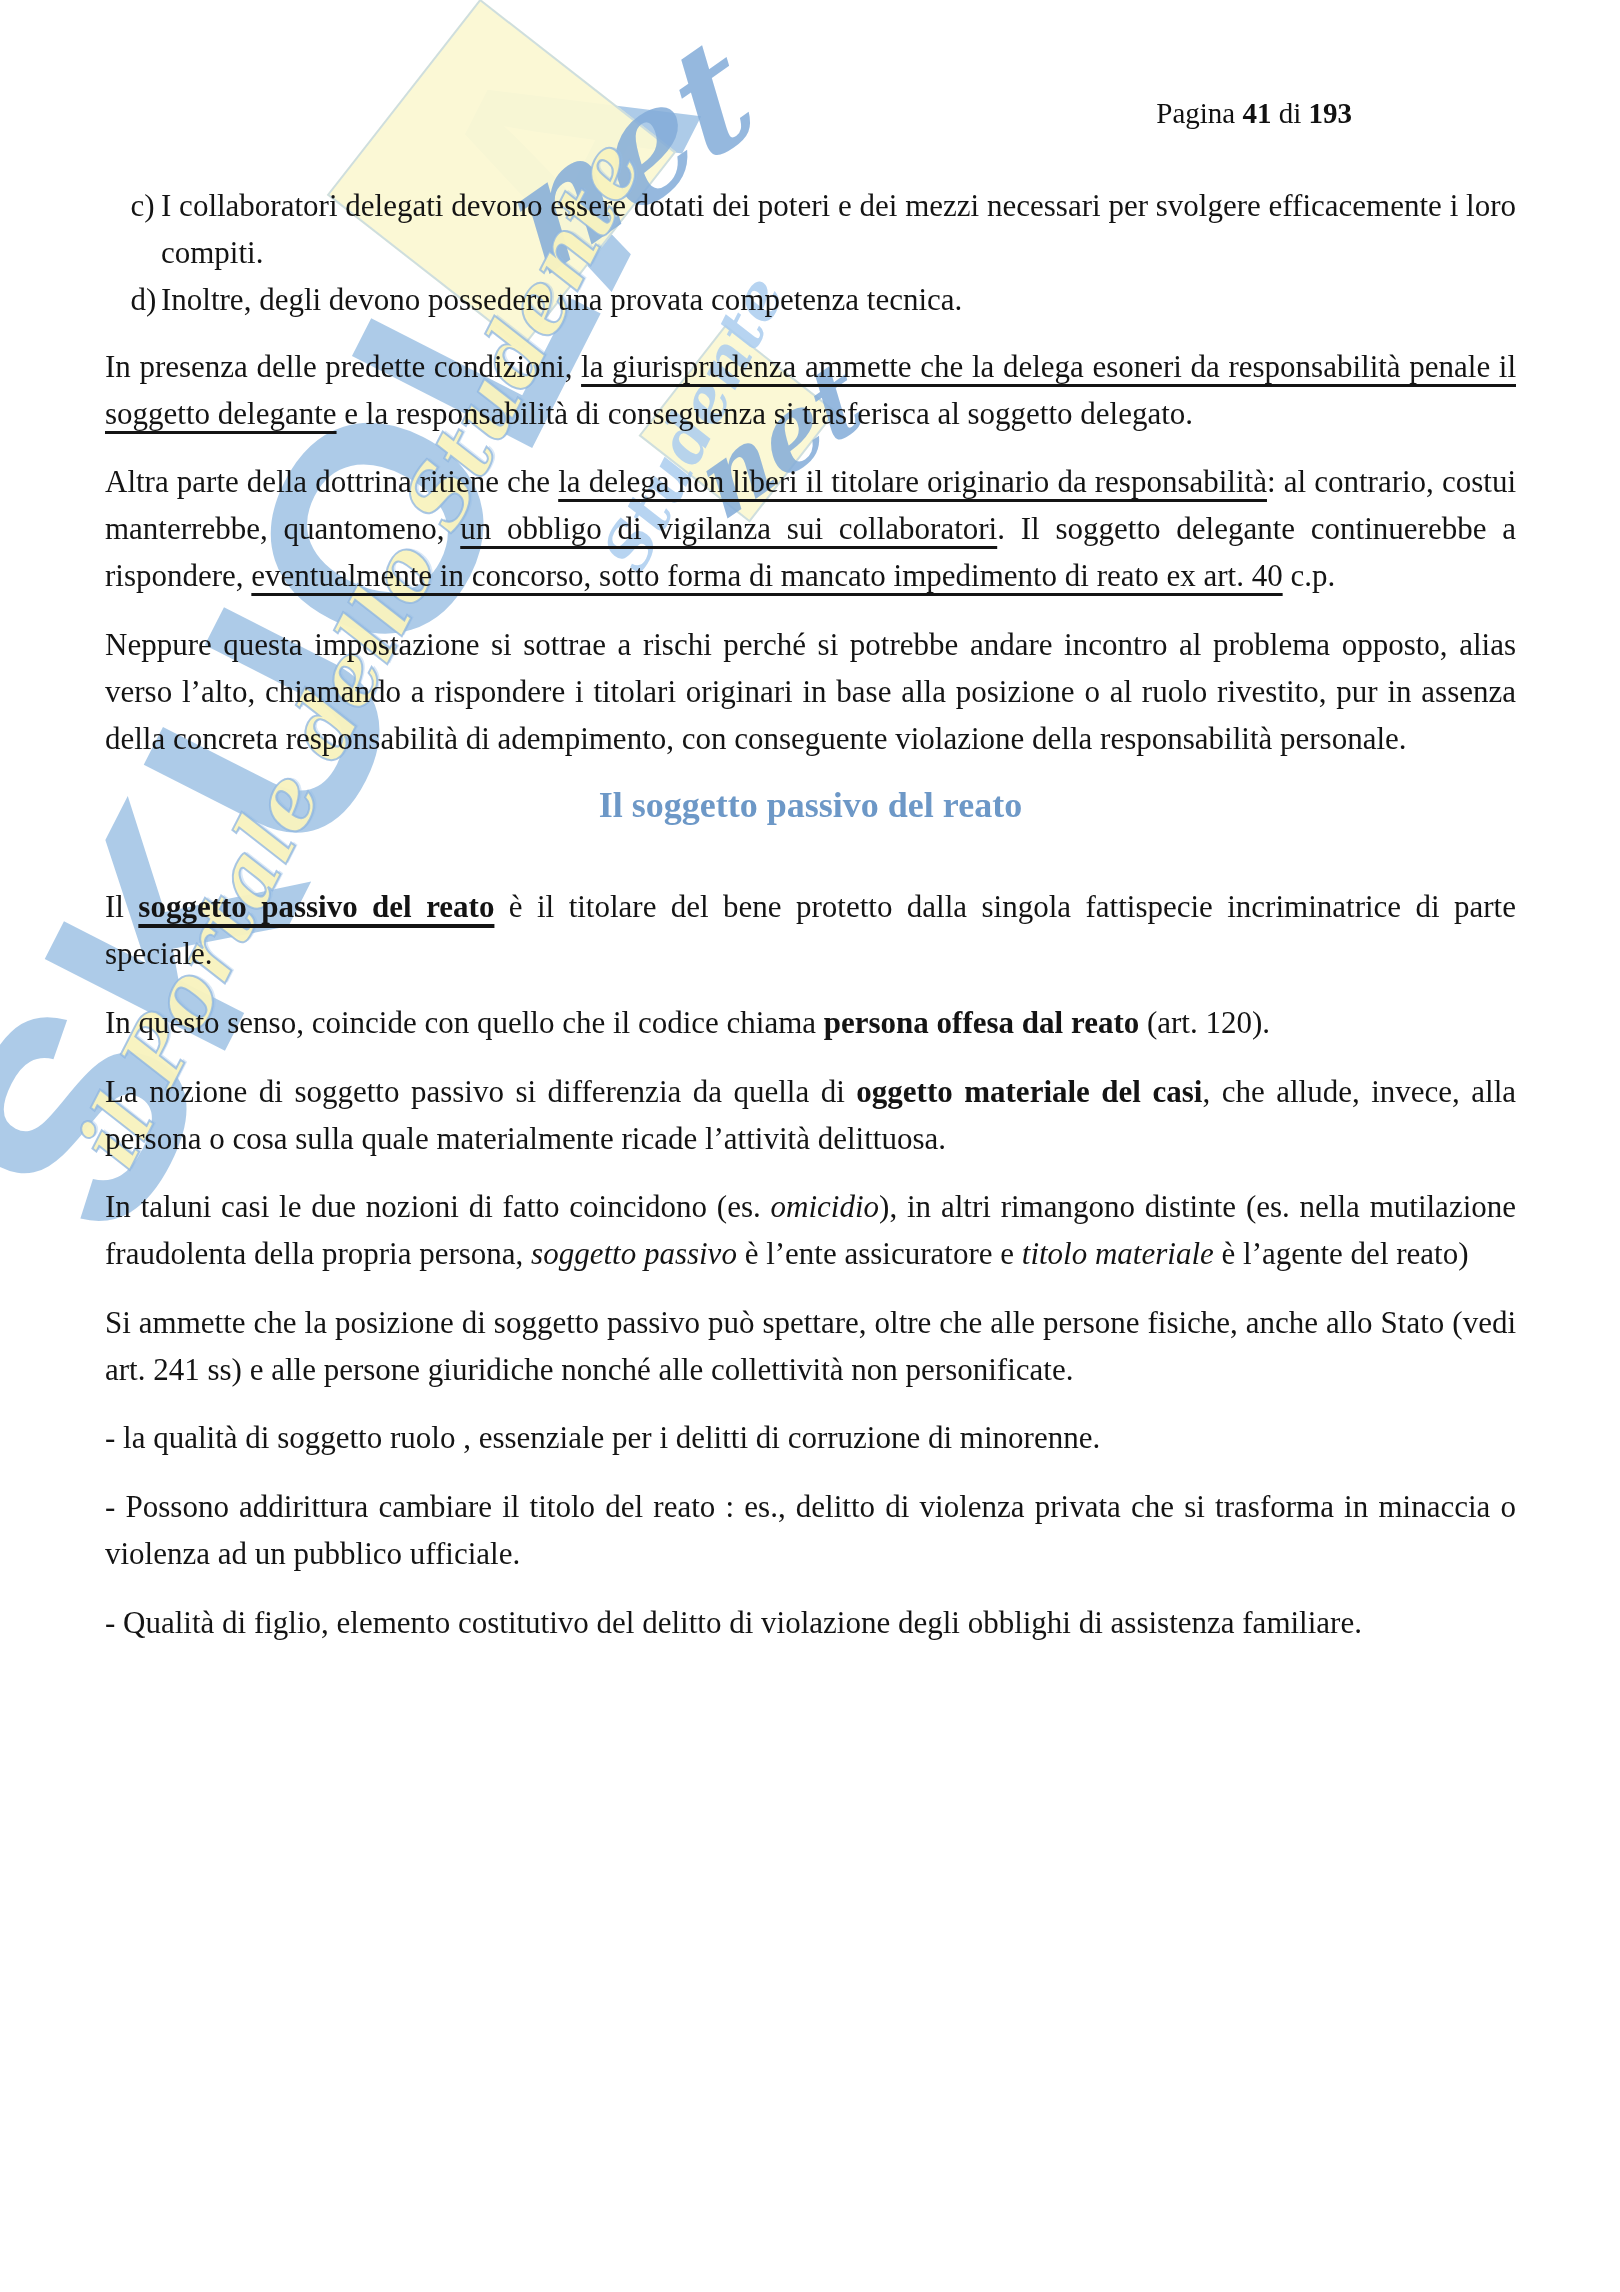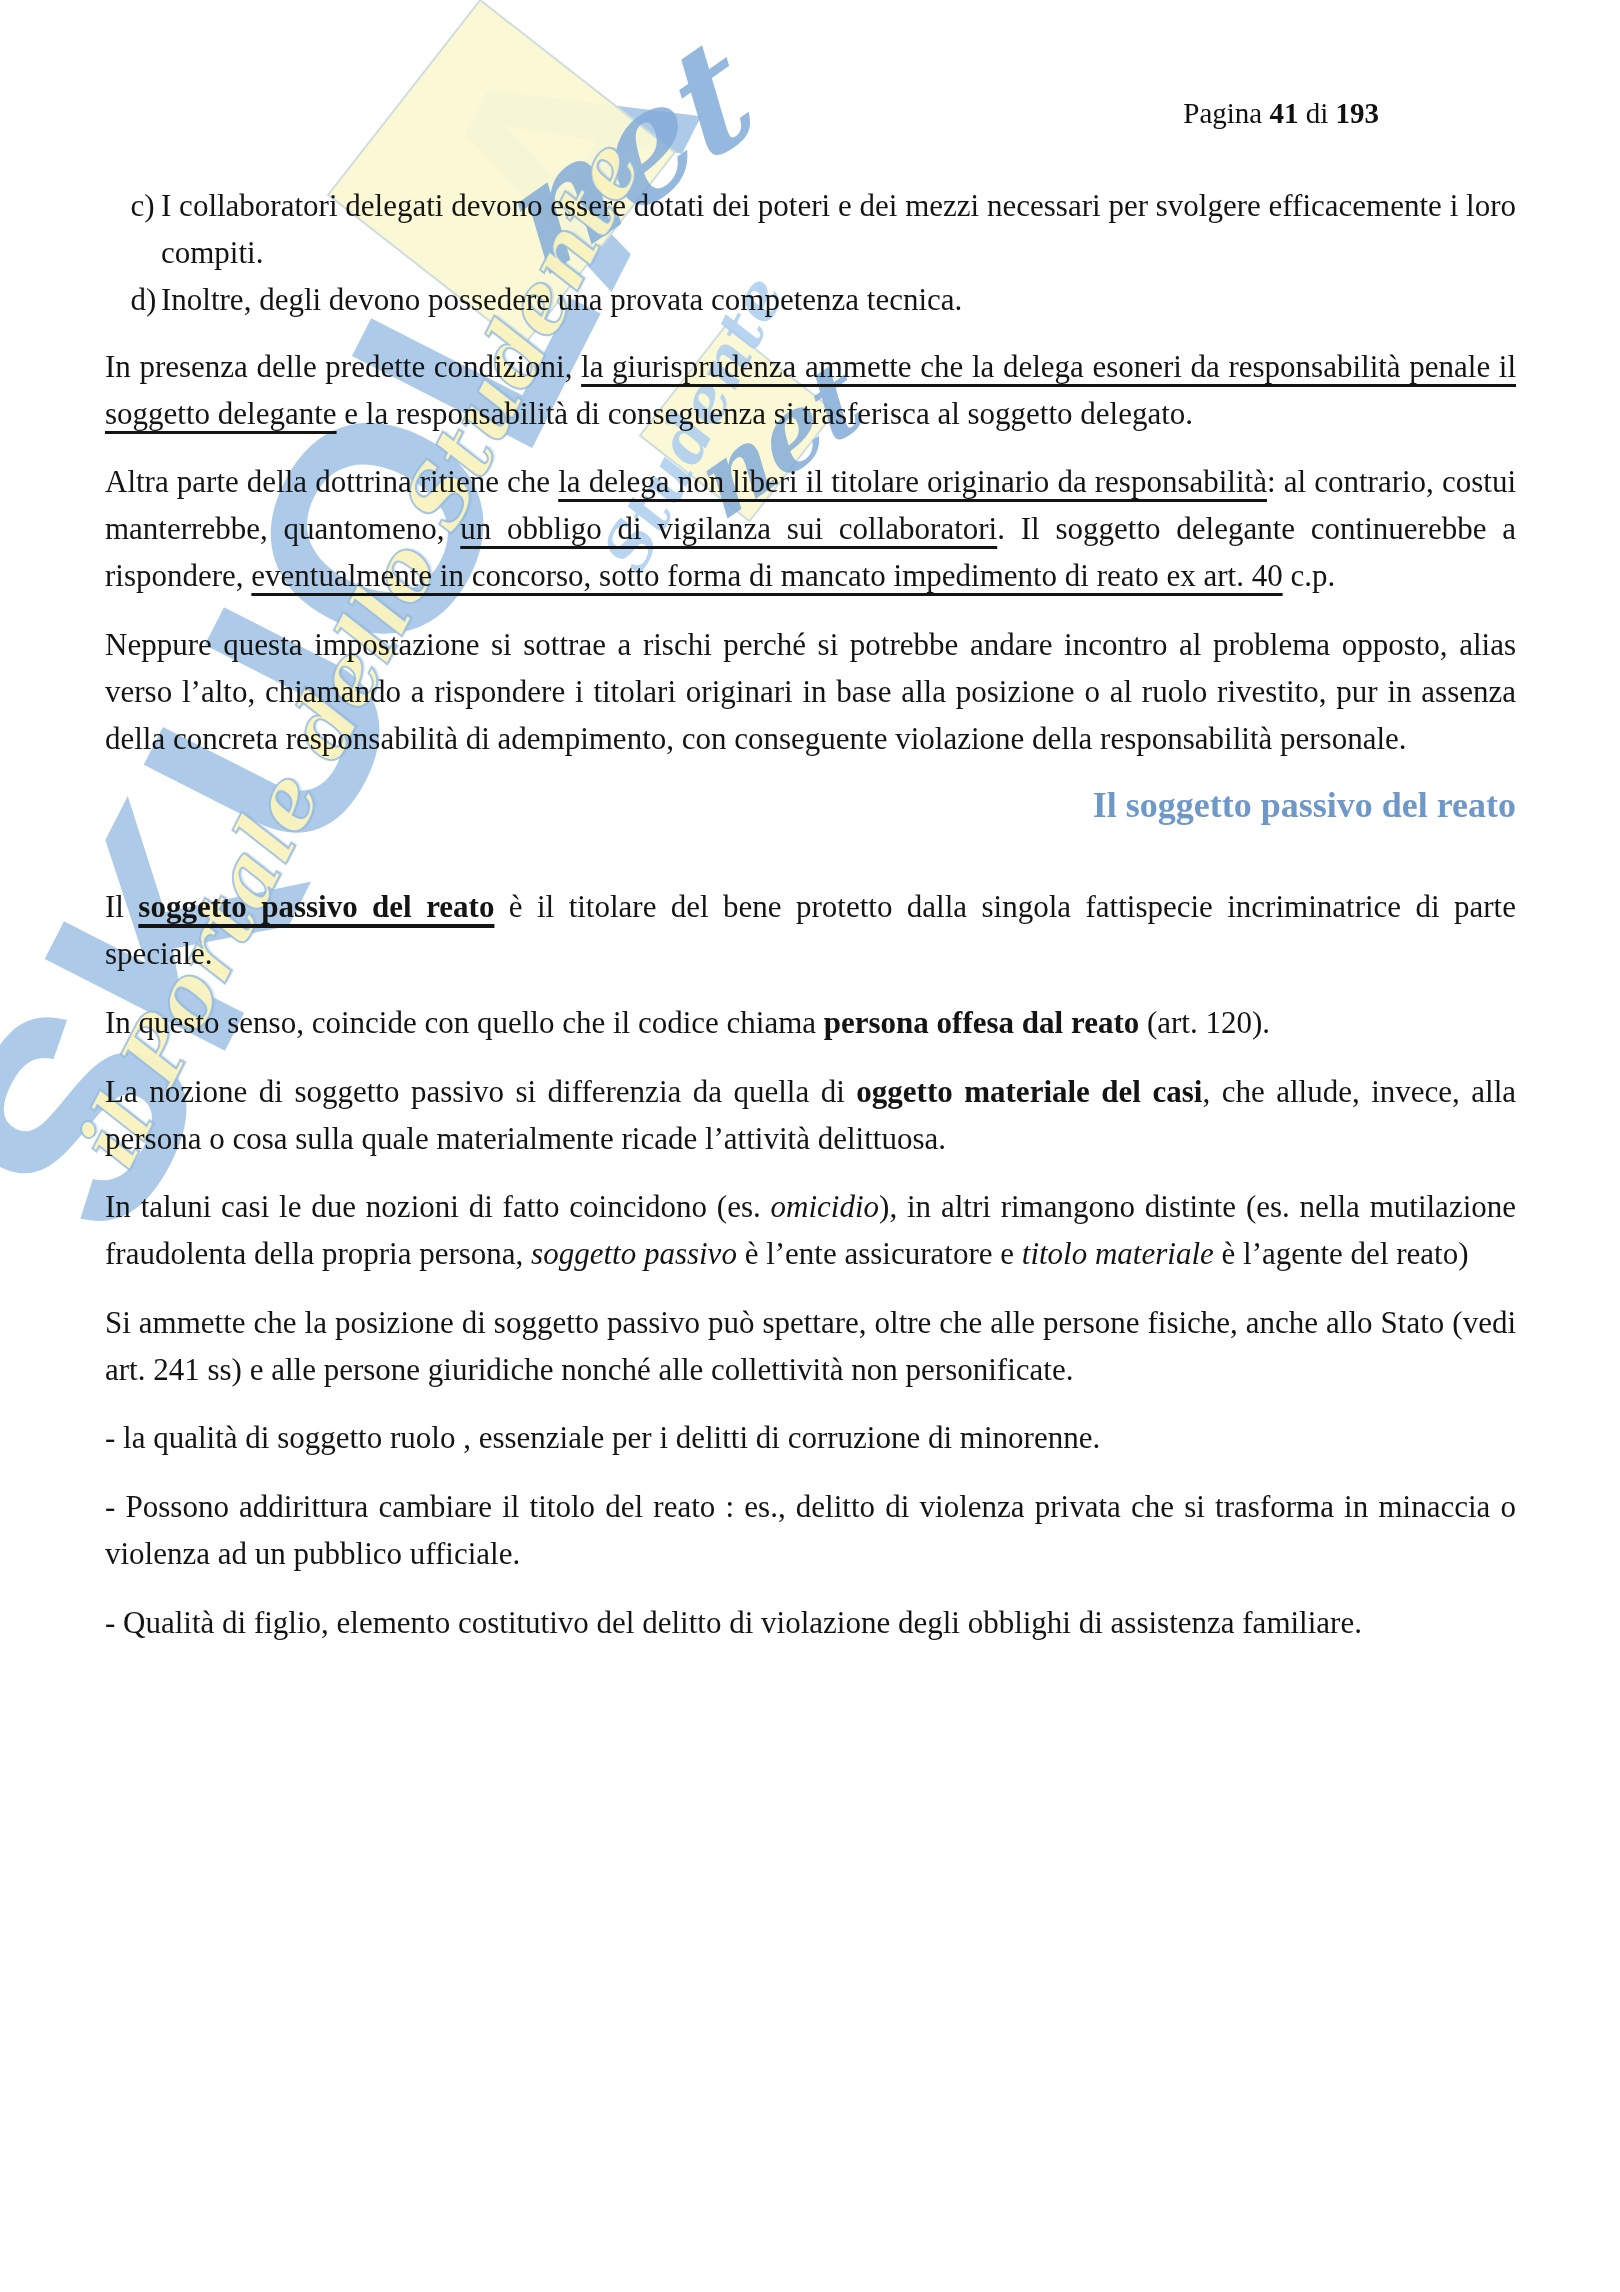--- a/index.html
+++ b/index.html
@@ -45,38 +45,38 @@
     -webkit-text-stroke:2px rgba(140,180,225,0.75);
     text-shadow:2px 2px 0 rgba(150,190,230,0.35);
     white-space:nowrap;
   }
   .wm-tagline{left:59px;top:1137px;font-size:83px;transform:rotate(-63deg);transform-origin:0 0;}
   .wm-fragment{left:588px;top:549px;font-size:63px;transform:rotate(-63deg);transform-origin:0 0;
     color:rgba(170,205,238,0.85);-webkit-text-stroke:0;text-shadow:none;}
 
   
   .page-header{
-    position:absolute;top:96px;right:241px;z-index:2;
+    position:absolute;top:96px;right:268px;z-index:2;
     font-size:29px;line-height:35px;color:#111111;
   }
 
   
   .content{
     position:absolute;left:105px;right:104px;top:182px;z-index:2;
     font-size:31px;line-height:47px;
   }
   .content p{margin:0 0 21.6px 0;text-align:justify;}
   .doc-list{margin:0 0 19.6px 0;}
   .doc-li{position:relative;padding-left:56px;text-align:justify;}
   .doc-li .marker{position:absolute;left:25.5px;top:0;}
   .section-heading{
     font-family:"Liberation Serif","DejaVu Serif",serif;
     font-size:36px;line-height:45px;font-weight:bold;
     color:#6d98c7;
-    margin:0 0 55px 0;text-align:right;
+    margin:0 0 55px 0;text-align:center;
   }
   .u{text-decoration:underline;text-decoration-thickness:2.9px;text-underline-offset:6.9px;}
   .bu{font-weight:bold;text-decoration:underline;text-decoration-thickness:3.9px;text-underline-offset:6.9px;}
   .b{font-weight:bold;}
   .i{font-style:italic;}
 </style>
 </head>
 <body>
 
 <div class="page">

